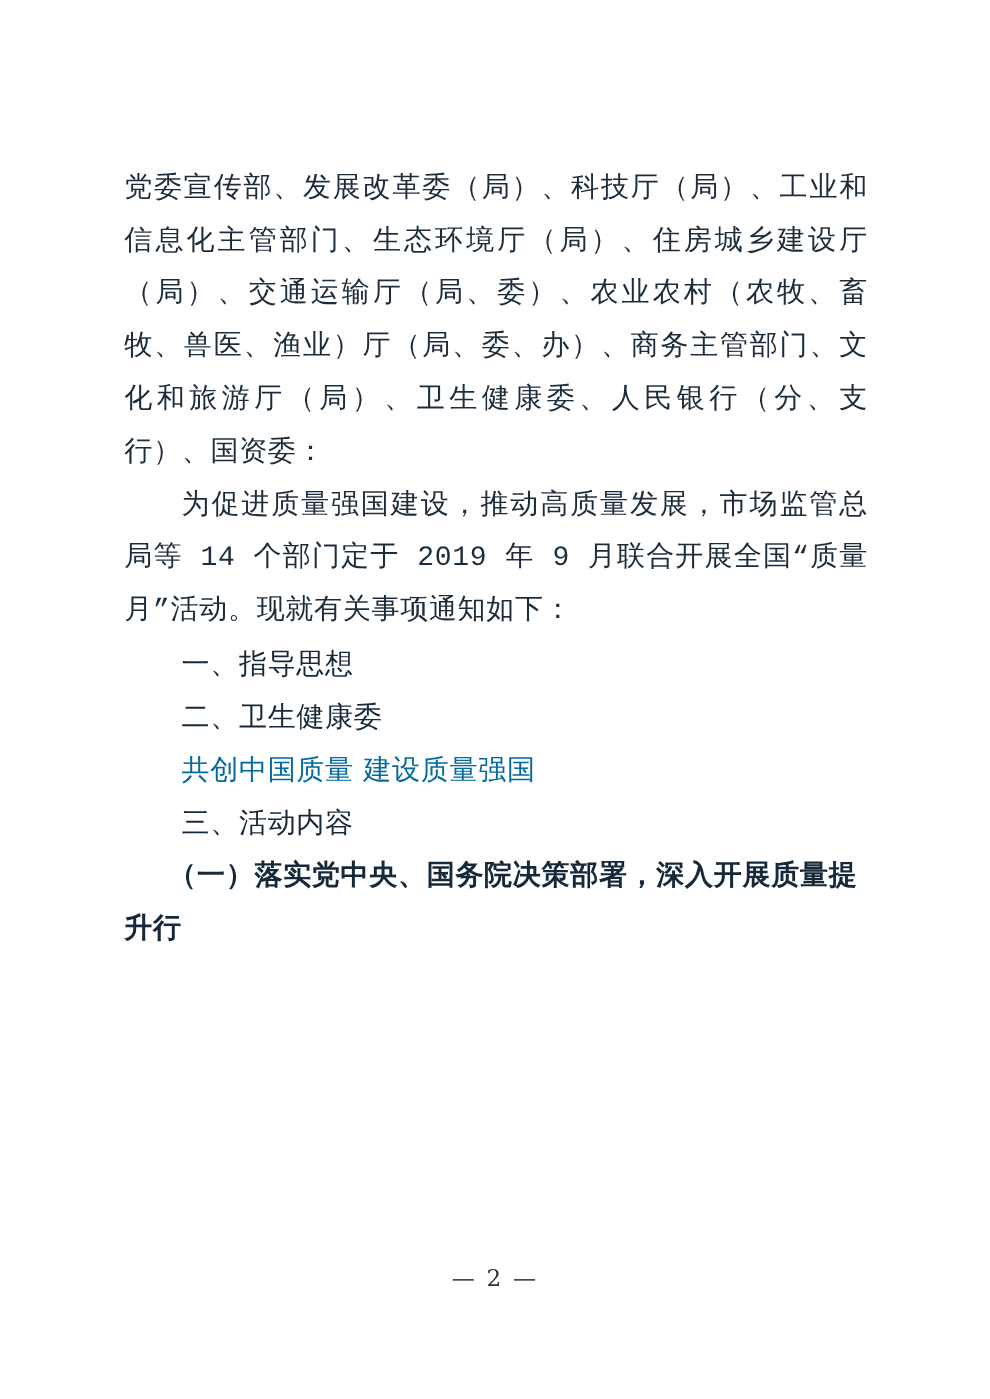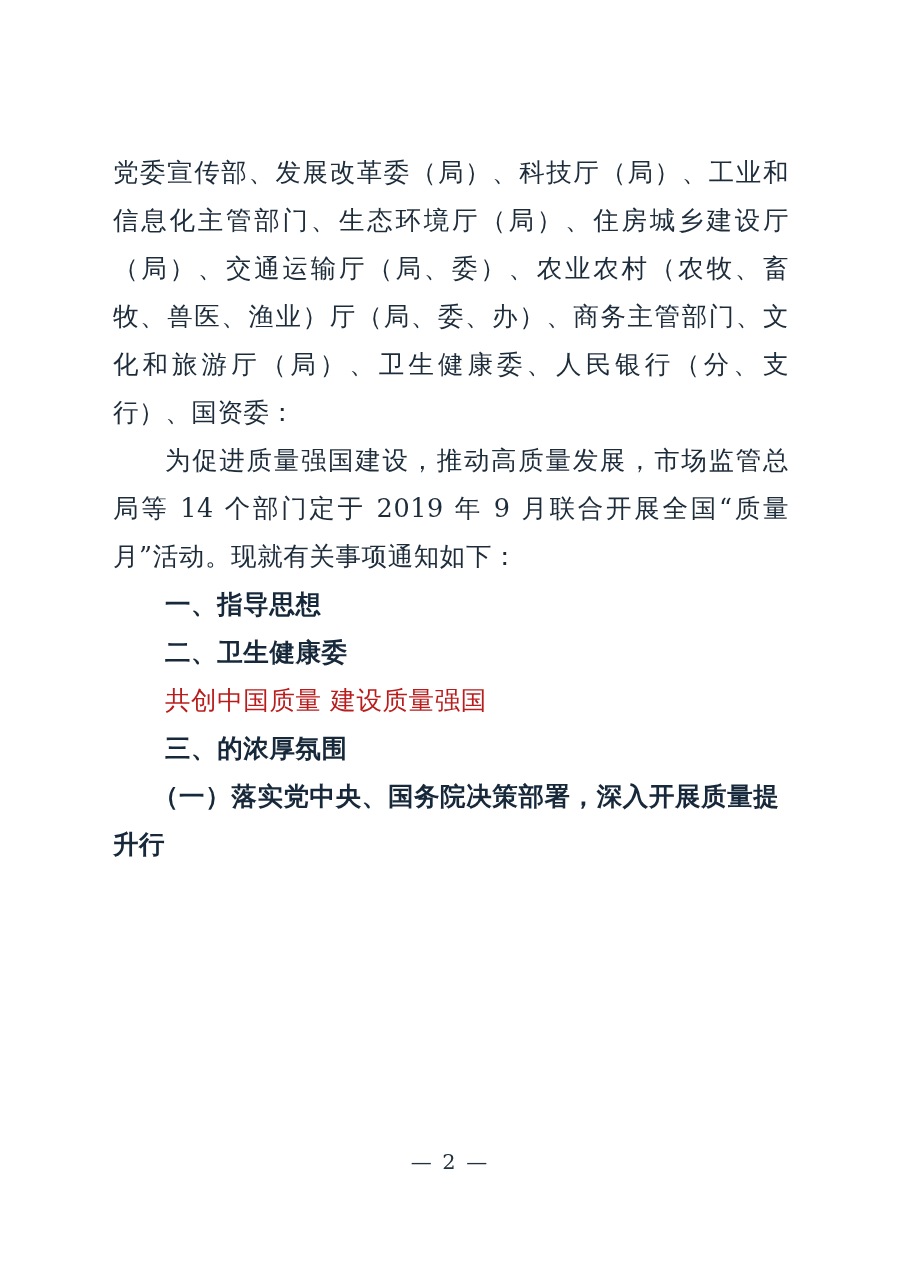--- a/index.html
+++ b/index.html
@@ -23,52 +23,53 @@
     width: 676px;
   }
   .para {
     font-size: 25.5px;
     line-height: 48px;
     letter-spacing: 0.6px;
     text-align: justify;
     text-justify: inter-character;
     margin: 0;
     color: #1d2c3b;
+    font-family: Liberation Mono, monospace;
   }
   .para.recipients {
     text-align: justify;
   }
   .para.indent {
     text-indent: 52px;
   }
   .heading {
     font-size: 25.5px;
     line-height: 48px;
     letter-spacing: 0.6px;
     margin: 0;
     text-indent: 52px;
-    font-weight: bold;
+    font-weight: normal;
     color: #16283a;
   }
   .subheading {
     font-size: 25.5px;
     line-height: 48px;
     letter-spacing: 0.6px;
     margin: 0;
     text-indent: 40px;
     font-weight: bold;
     color: #16283a;
   }
   .theme-line {
     font-size: 25.5px;
     line-height: 48px;
     letter-spacing: 0.6px;
     margin: 0;
     text-indent: 52px;
-    color: #b91c1c;
+    color: #0369a1;
   }
   .page-number {
     position: absolute;
     left: 0;
     right: 0;
     top: 1150px;
     text-align: center;
     font-size: 21px;
     color: #233241;
     letter-spacing: 2px;
@@ -88,21 +89,21 @@
 
     <p class="para indent">为促进质量强国建设，推动高质量发展，市场监管总局等 14 个部门定于 2019 年 9 月联合开展全国“质量月”活动。现就有关事项通知如下：</p>
 
     <p class="heading">一、指导思想</p>
 
 
     <p class="heading">二、卫生健康委</p>
 
     <p class="theme-line">共创中国质量  建设质量强国</p>
 
-    <p class="heading">三、的浓厚氛围</p>
+    <p class="heading">三、活动内容</p>
 
     <p class="subheading">（一）落实党中央、国务院决策部署，深入开展质量提升行</p>
 
   </div>
 
   <div class="page-number">
     <span class="pn-inner">— 2 —</span>
   </div>
 
 </div>

